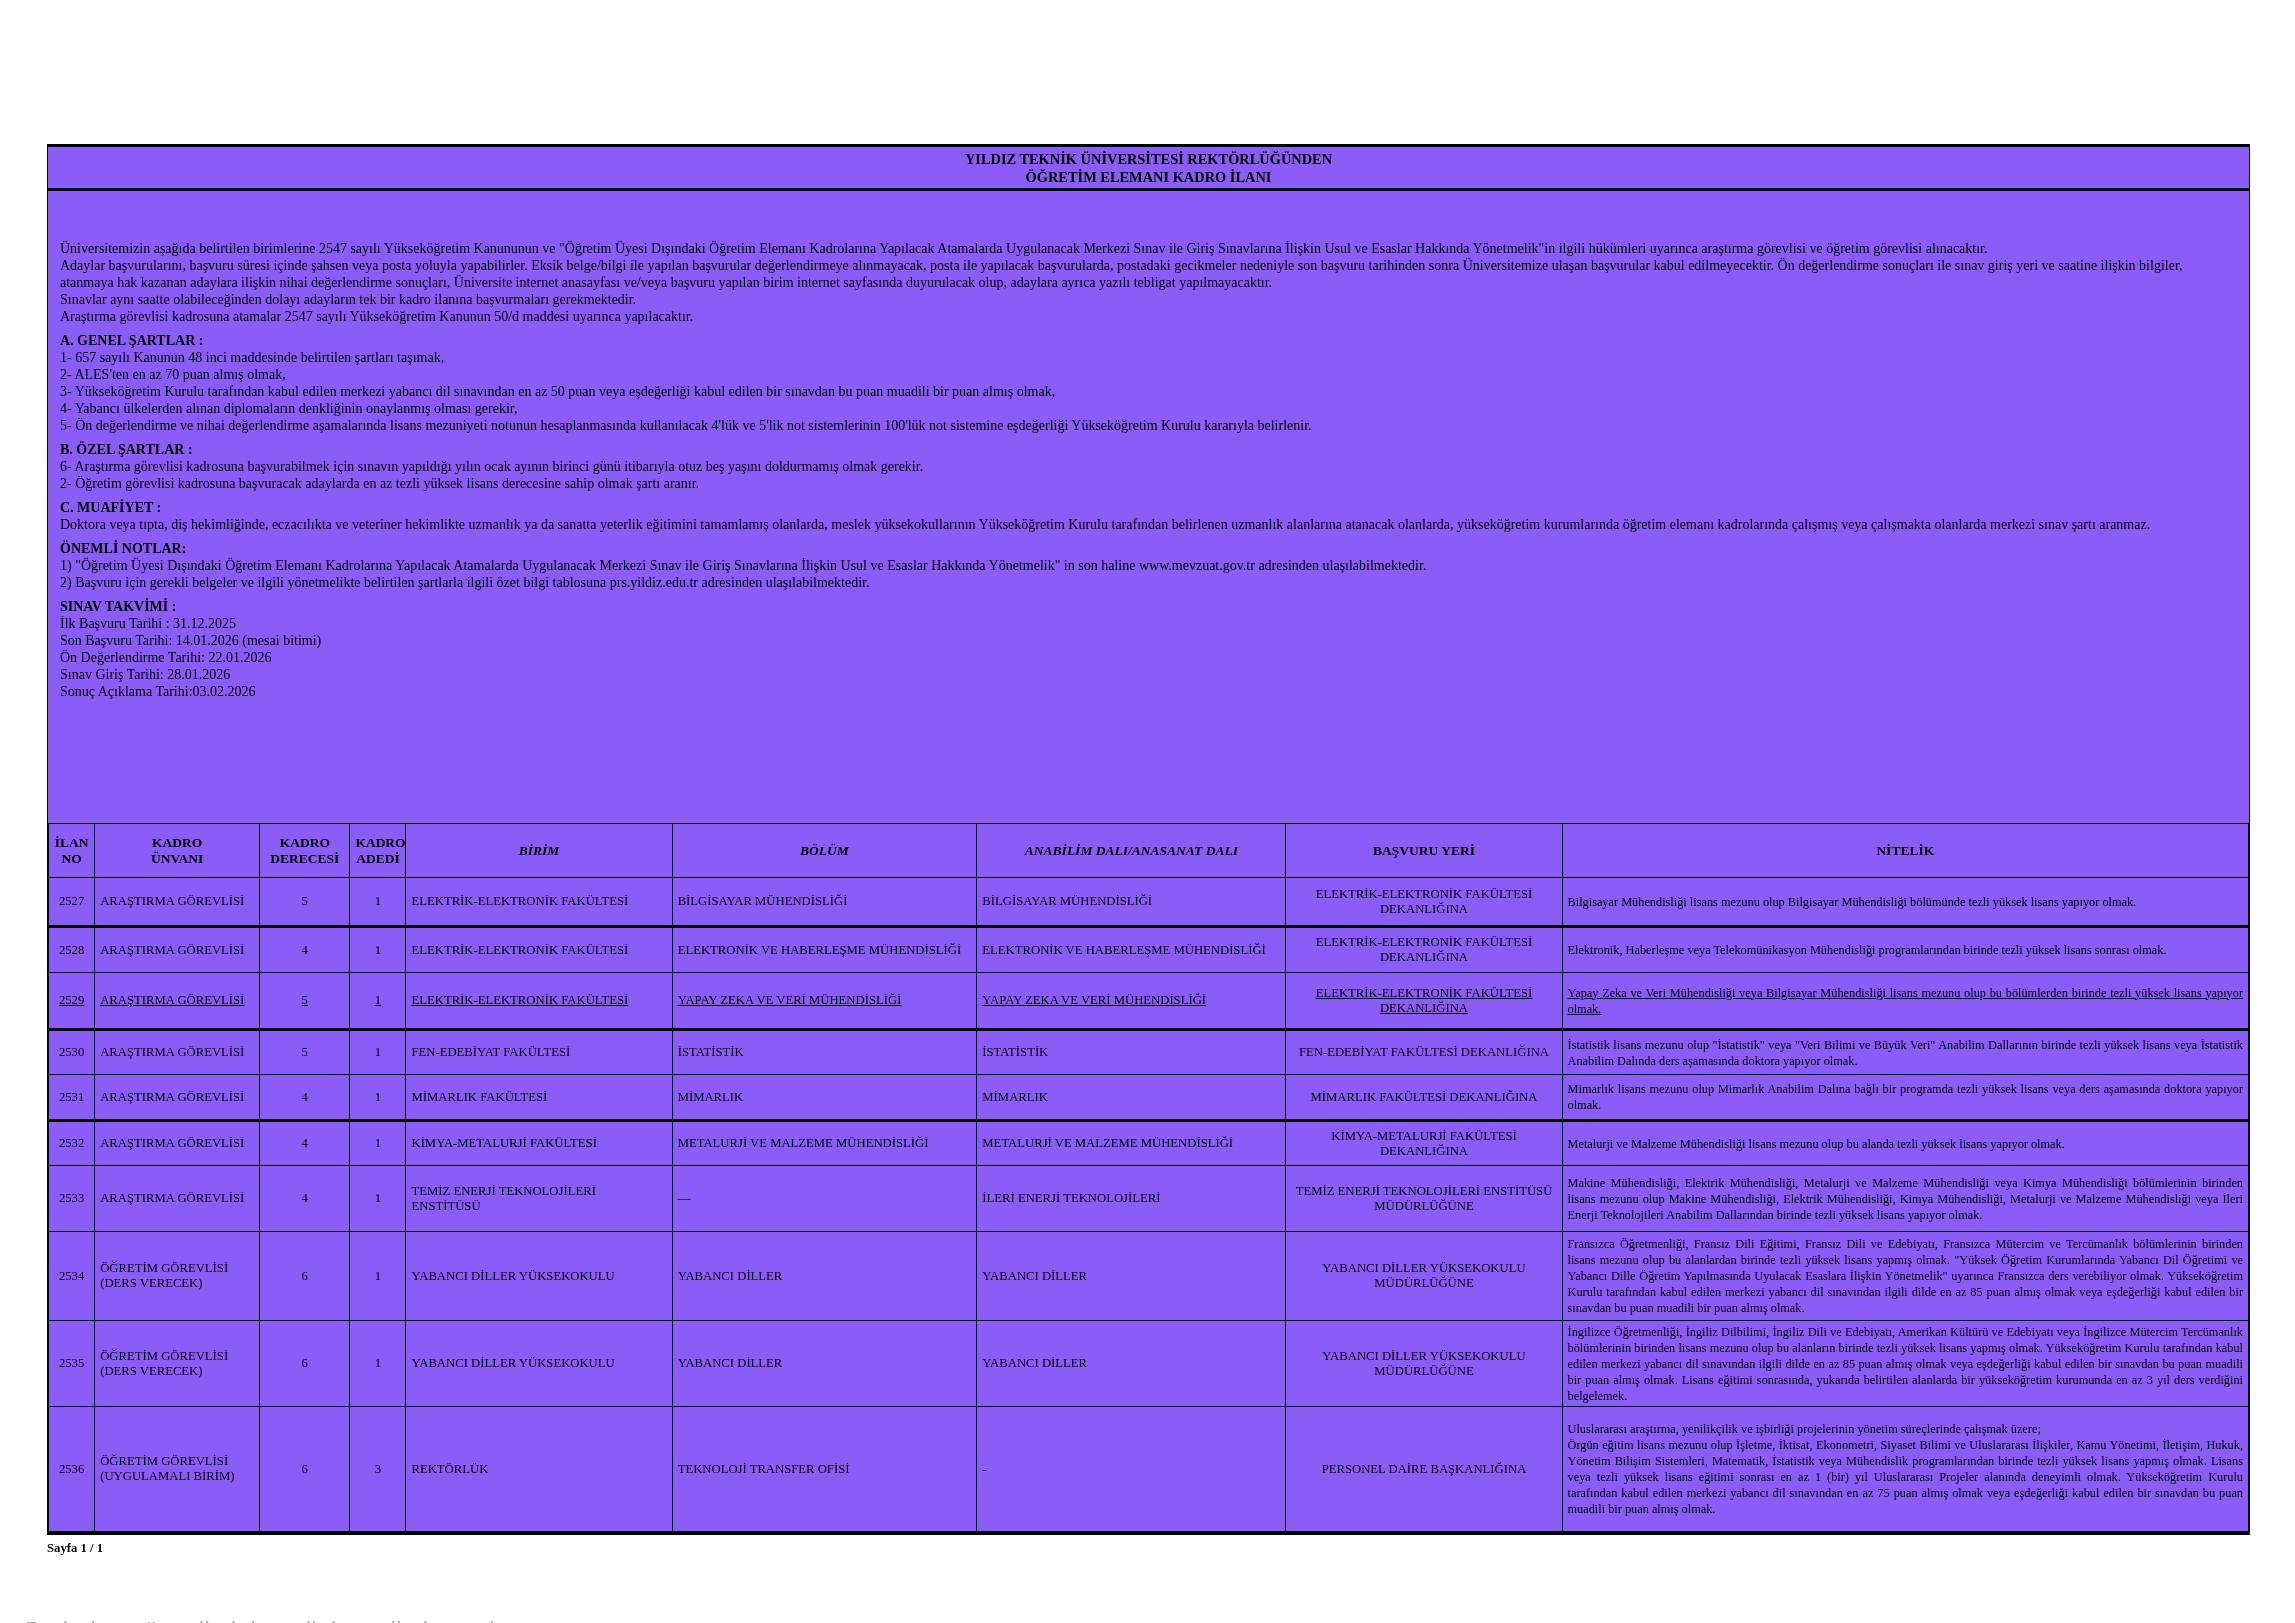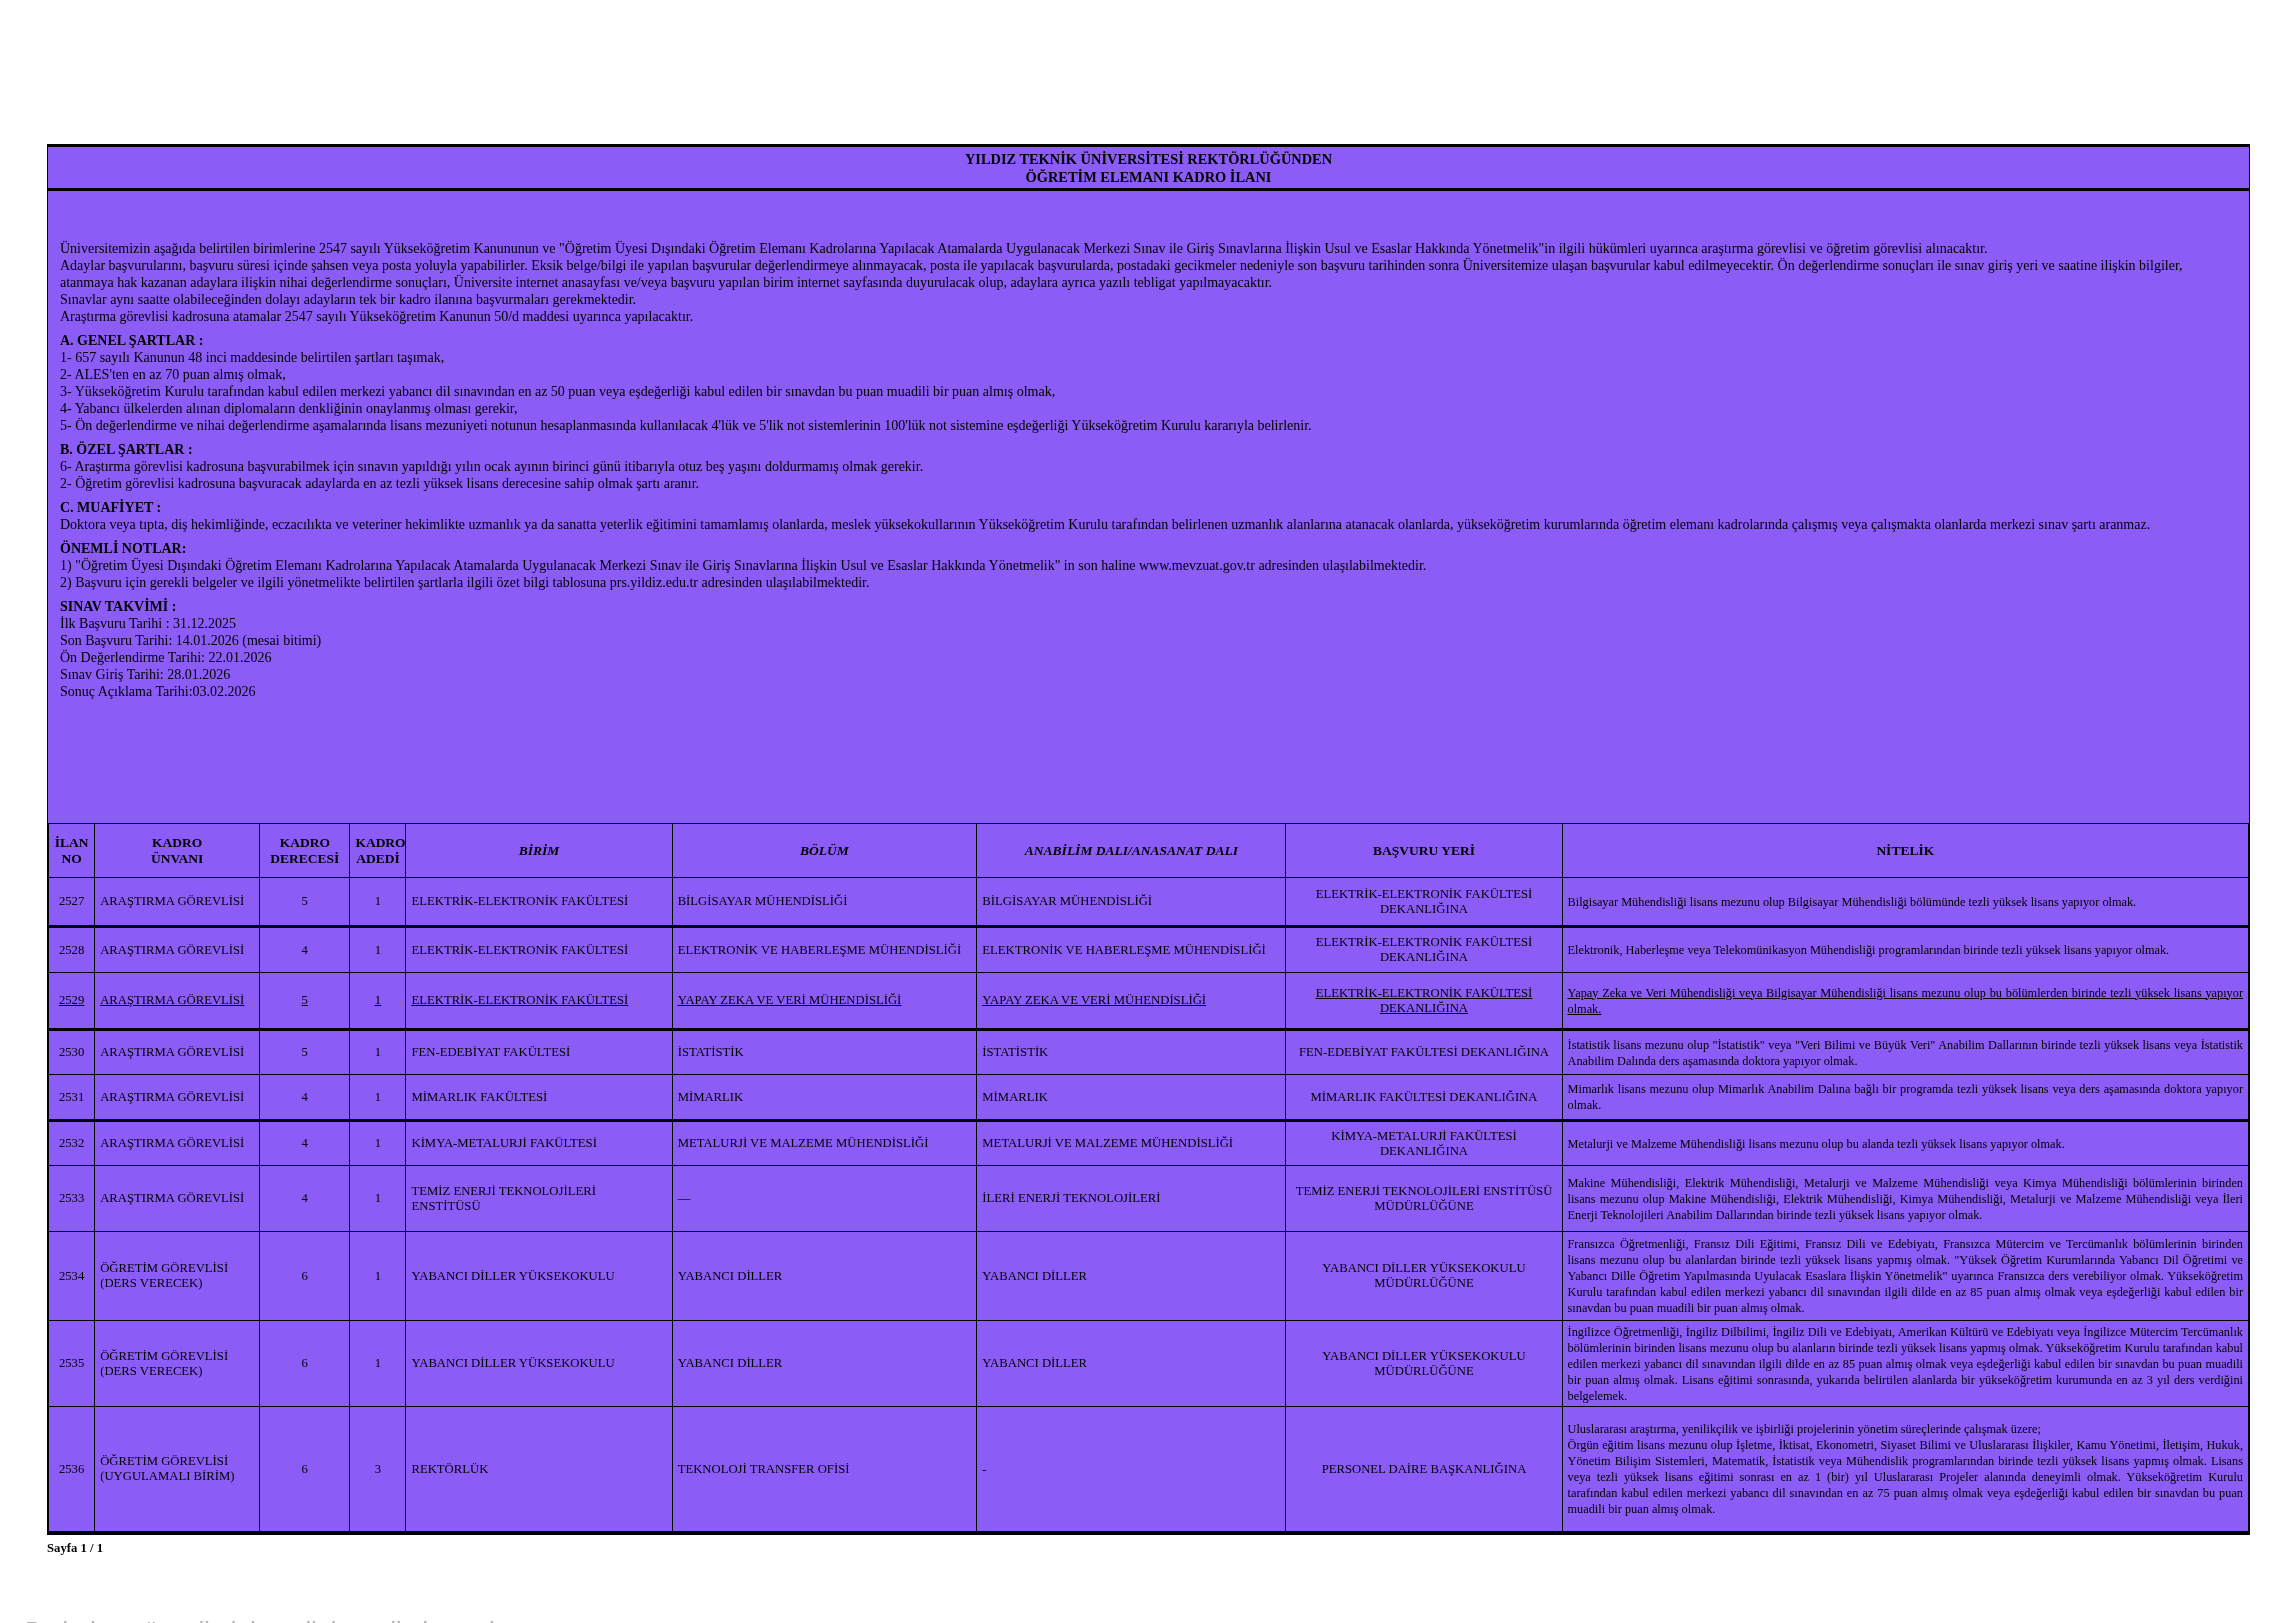--- a/index.html
+++ b/index.html
@@ -152,21 +152,21 @@
       <tr class="thick" style="height:46px;">
         <td class="c">2528</td>
         <td class="l pre">ARAŞTIRMA GÖREVLİSİ</td>
         <td class="c">4</td>
         <td class="c">1</td>
         <td class="l">ELEKTRİK-ELEKTRONİK FAKÜLTESİ</td>
         <td class="l">ELEKTRONİK VE HABERLEŞME MÜHENDİSLİĞİ</td>
         <td class="l">ELEKTRONİK VE HABERLEŞME MÜHENDİSLİĞİ</td>
         <td class="c pre">ELEKTRİK-ELEKTRONİK FAKÜLTESİ
 DEKANLIĞINA</td>
-        <td class="nitelik">Elektronik, Haberleşme veya Telekomünikasyon Mühendisliği programlarından birinde tezli yüksek lisans yapıyor olmak.</td>
+        <td class="nitelik">Elektronik, Haberleşme veya Telekomünikasyon Mühendisliği programlarından birinde tezli yüksek lisans sonrası olmak.</td>
       </tr>
 
       <tr style="height:57px;text-decoration:underline;">
         <td class="c">2529</td>
         <td class="l pre">ARAŞTIRMA GÖREVLİSİ</td>
         <td class="c">5</td>
         <td class="c">1</td>
         <td class="l">ELEKTRİK-ELEKTRONİK FAKÜLTESİ</td>
         <td class="l">YAPAY ZEKA VE VERİ MÜHENDİSLİĞİ</td>
         <td class="l">YAPAY ZEKA VE VERİ MÜHENDİSLİĞİ</td>

